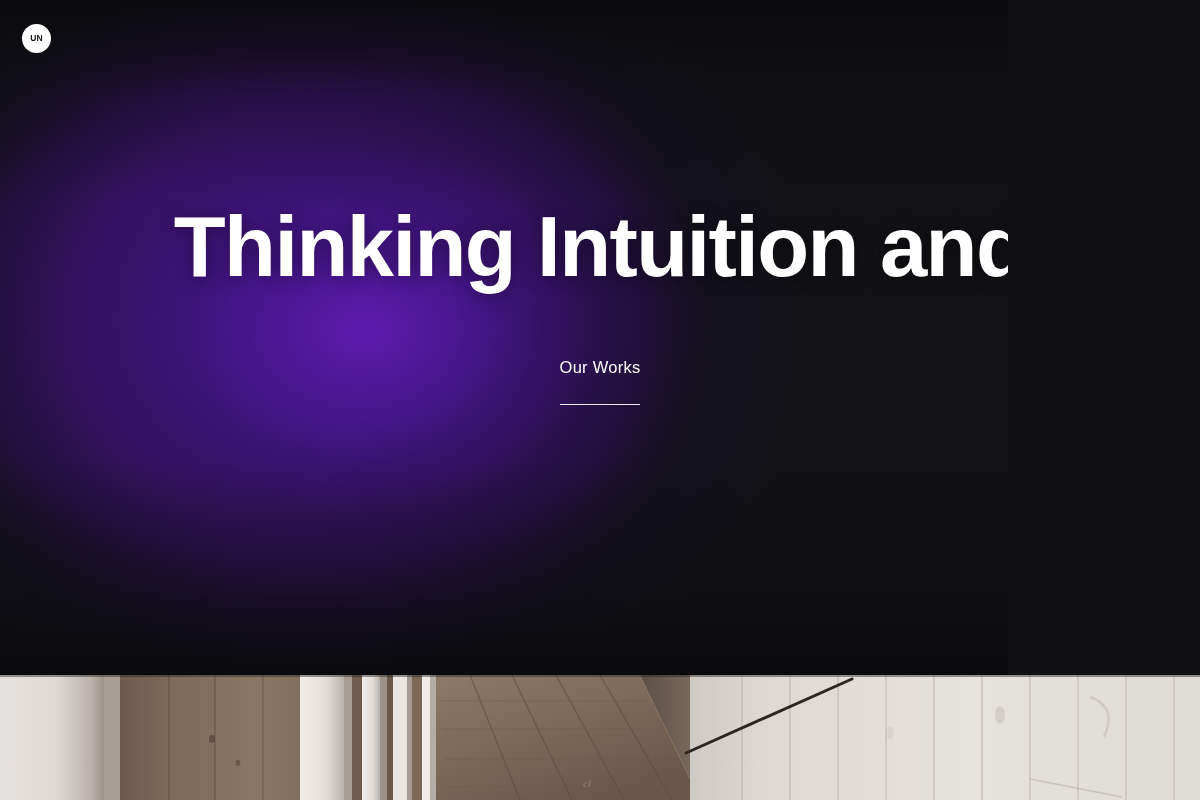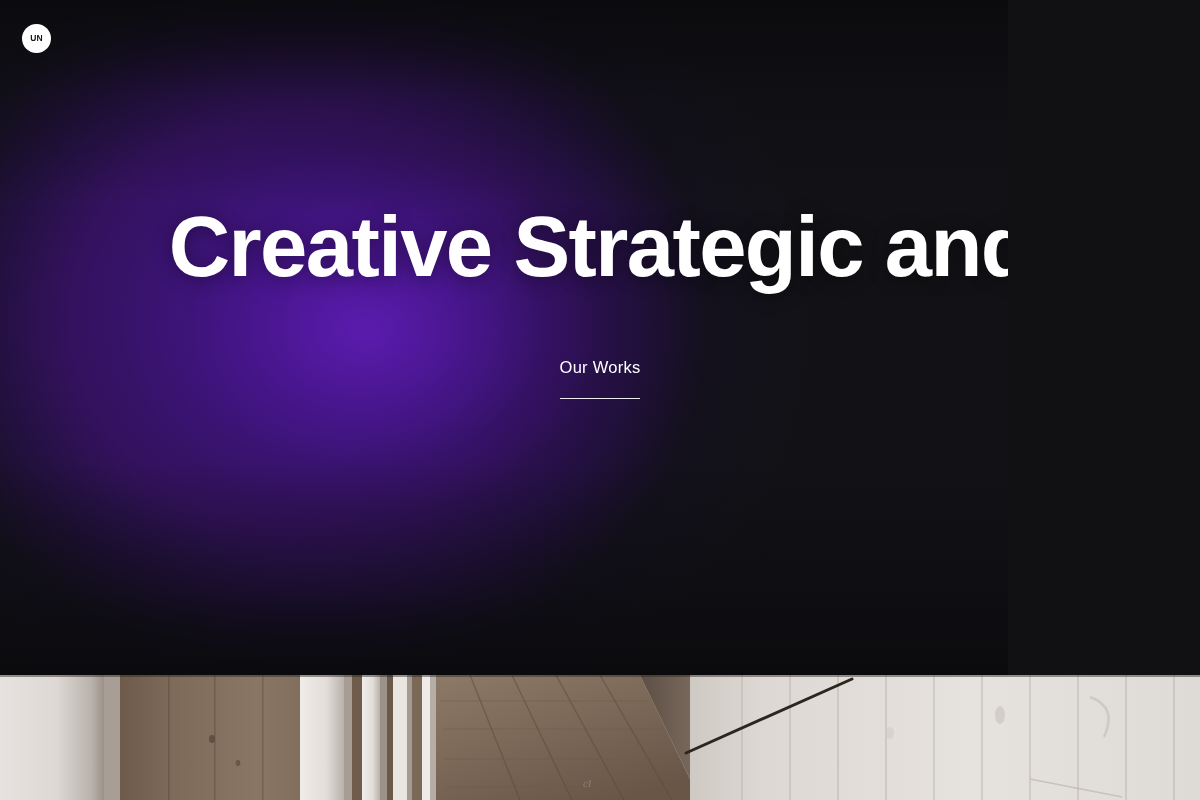--- a/index.html
+++ b/index.html
@@ -164,21 +164,21 @@
     margin-top: 62px;
     display: flex;
     justify-content: center;
   }
   .hero-cta {
     display: inline-block;
     color: #ffffff;
     font-size: 16.5px;
     font-weight: normal;
     letter-spacing: 0.25px;
-    padding-bottom: 22px;
+    padding-bottom: 28px;
     border-bottom: 1.6px solid rgba(255,255,255,0.92);
     cursor: pointer;
     text-decoration: none;
     line-height: 1;
   }
 
   
   .photo {
     position: absolute;
     left: 0;
@@ -212,21 +212,21 @@
         <span class="menu-bar"></span>
         <span class="menu-bar"></span>
         <span class="menu-bar"></span>
       </div>
 
     </header>
 
     <div class="hero-content">
 
       <h1 class="hero-title">
-        <span class="hero-title-line">Creative Strategic and</span>
+        <span class="hero-title-line">Thinking Intuition and</span>
       </h1>
 
       <div class="hero-cta-wrap">
         <a class="hero-cta" href="#">Our Works</a>
       </div>
 
     </div>
 
   </section>
 

